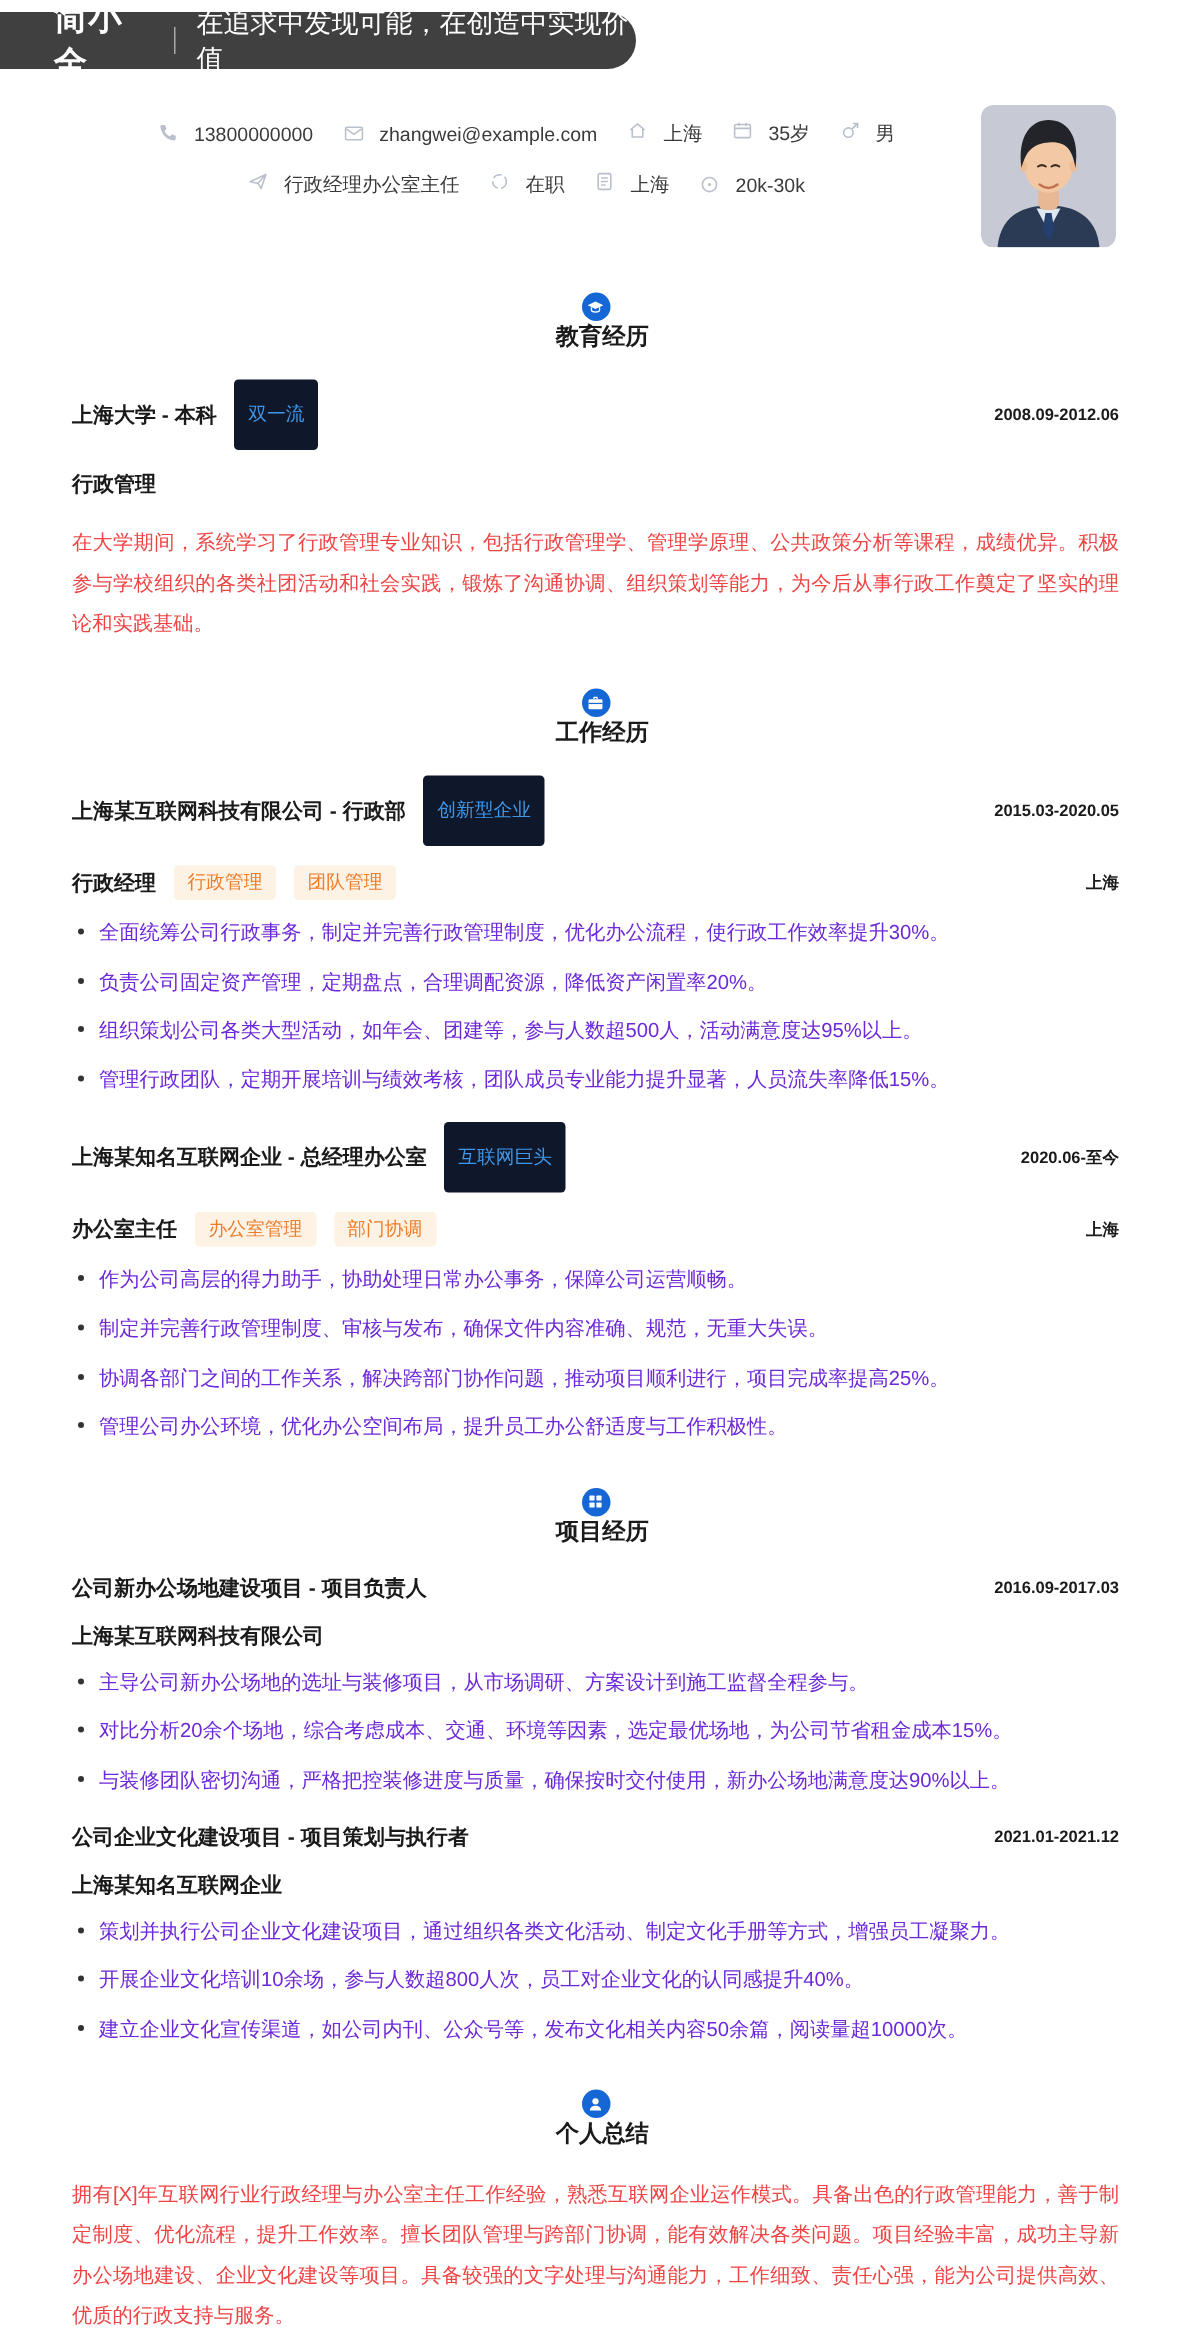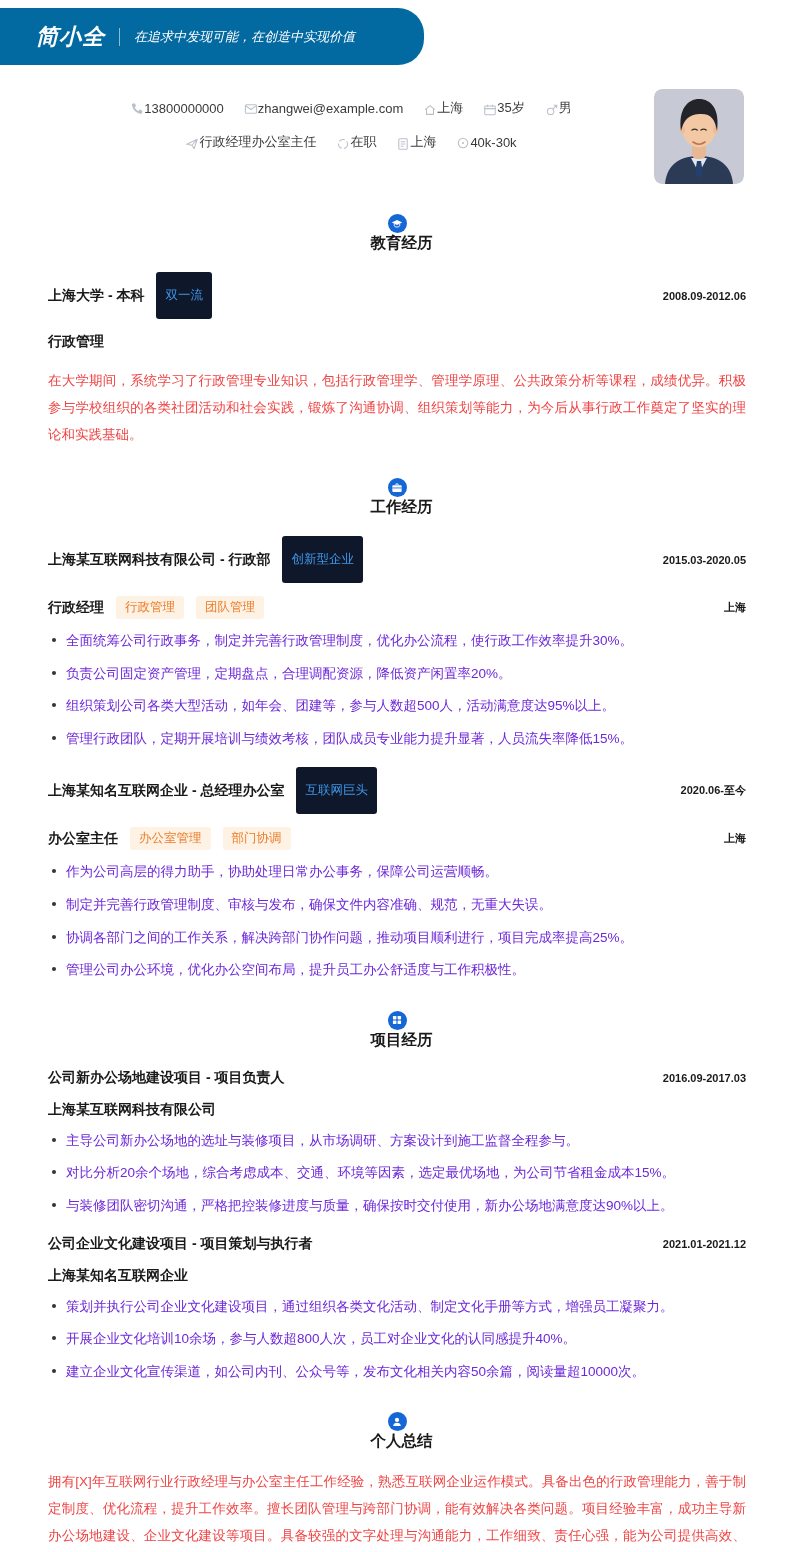--- a/index.html
+++ b/index.html
@@ -4,32 +4,32 @@
 <style>
   * { margin:0; padding:0; box-sizing:border-box; }
   html,body { background:#ffffff; }
   body {
     width:794px; min-height:1552px; margin:0 auto;
     font-family:"Liberation Sans","DejaVu Sans",sans-serif;
     color:#333;
   }
   
   .brand-badge {
-    margin-top:8px; width:424px; height:57px;
-    background:#0369a1; border-radius:0 26px 26px 0;
-    display:flex; align-items:center; padding-left:36px;font-style:italic;
+    margin-top:8px; width:424px; height:38px;
+    background:#404040; border-radius:0 26px 26px 0;
+    display:flex; align-items:center; padding-left:36px;
   }
   .brand-name { color:#fff; font-size:22px; font-weight:bold; letter-spacing:1px; }
   .brand-divider { width:1px; height:18px; background:rgba(255,255,255,.55); margin:0 14px; }
-  .brand-tagline { color:#fff; font-size:13px; }
+  .brand-tagline { color:#fff; font-size:18px; }
   
   .profile { display:flex; margin:24px 48px 0 48px; }
   .profile-left { flex:1; padding-top:10px; }
   .contact-row { display:flex; justify-content:center; align-items:center; gap:20px; margin-bottom:16px; }
-  .contact-item { display:flex; align-items:flex-end; gap:0; font-size:13px; color:#3a3a3a; white-space:nowrap; }
+  .contact-item { display:flex; align-items:flex-start; gap:10px; font-size:13px; color:#3a3a3a; white-space:nowrap; }
   .cicon { width:14px; height:14px; flex:0 0 auto; display:block; }
   .photo { width:90px; height:95px; border-radius:8px; overflow:hidden; flex:0 0 auto; margin-right:2px; }
   .photo svg { display:block; }
   
   .content { padding:0 48px 40px 48px; }
   .sec-head { display:flex; align-items:center; margin-top:30px; margin-bottom:6px;flex-direction:column; }
   .sec-icon { width:19px; height:19px; border-radius:50%; background:#1467D5; display:flex; align-items:center; justify-content:center; flex:0 0 auto; }
   .sec-icon svg { width:12px; height:12px; display:block; }
   .sec-title { font-size:15.5px; font-weight:bold; color:#1a1a1a; margin-left:9px; }
   .sec-line { flex:1; height:1px; background:#2b2b2b; margin-left:12px; }
@@ -122,21 +122,21 @@
             <rect x="3.2" y="2" width="9.6" height="12" rx="1" fill="none" stroke="#b9c0cb" stroke-width="1.2"></rect>
             <path d="M5.4 5.4h5.2M5.4 8h5.2M5.4 10.6h3.4" stroke="#b9c0cb" stroke-width="1.1"></path>
           </svg>
         <span>上海</span>
       </span>
       <span class="contact-item">
         <svg class="cicon" viewBox="0 0 16 16">
             <circle cx="8" cy="8" r="5.4" fill="none" stroke="#b9c0cb" stroke-width="1.2"></circle>
             <circle cx="8" cy="8" r="1.2" fill="#b9c0cb"></circle>
           </svg>
-        <span>40k-30k</span>
+        <span>20k-30k</span>
       </span>
     </div>
   </div>
   <div class="photo">
     <svg width="90" height="95" viewBox="0 0 90 95">
       <rect width="90" height="95" rx="8" fill="#c7c9d4"></rect>
       <path d="M11 95 C13 73 29 67 45 67 C61 67 77 73 79 95 Z" fill="#2b3a55"></path>
       <path d="M37 69 L45 84 L53 69 Z" fill="#dde8f2"></path>
       <path d="M43 72 L47 72 L49 84 L45 90 L41 84 Z" fill="#23406e"></path>
       <rect x="38" y="54" width="14" height="16" rx="5" fill="#e8b894"></rect>

